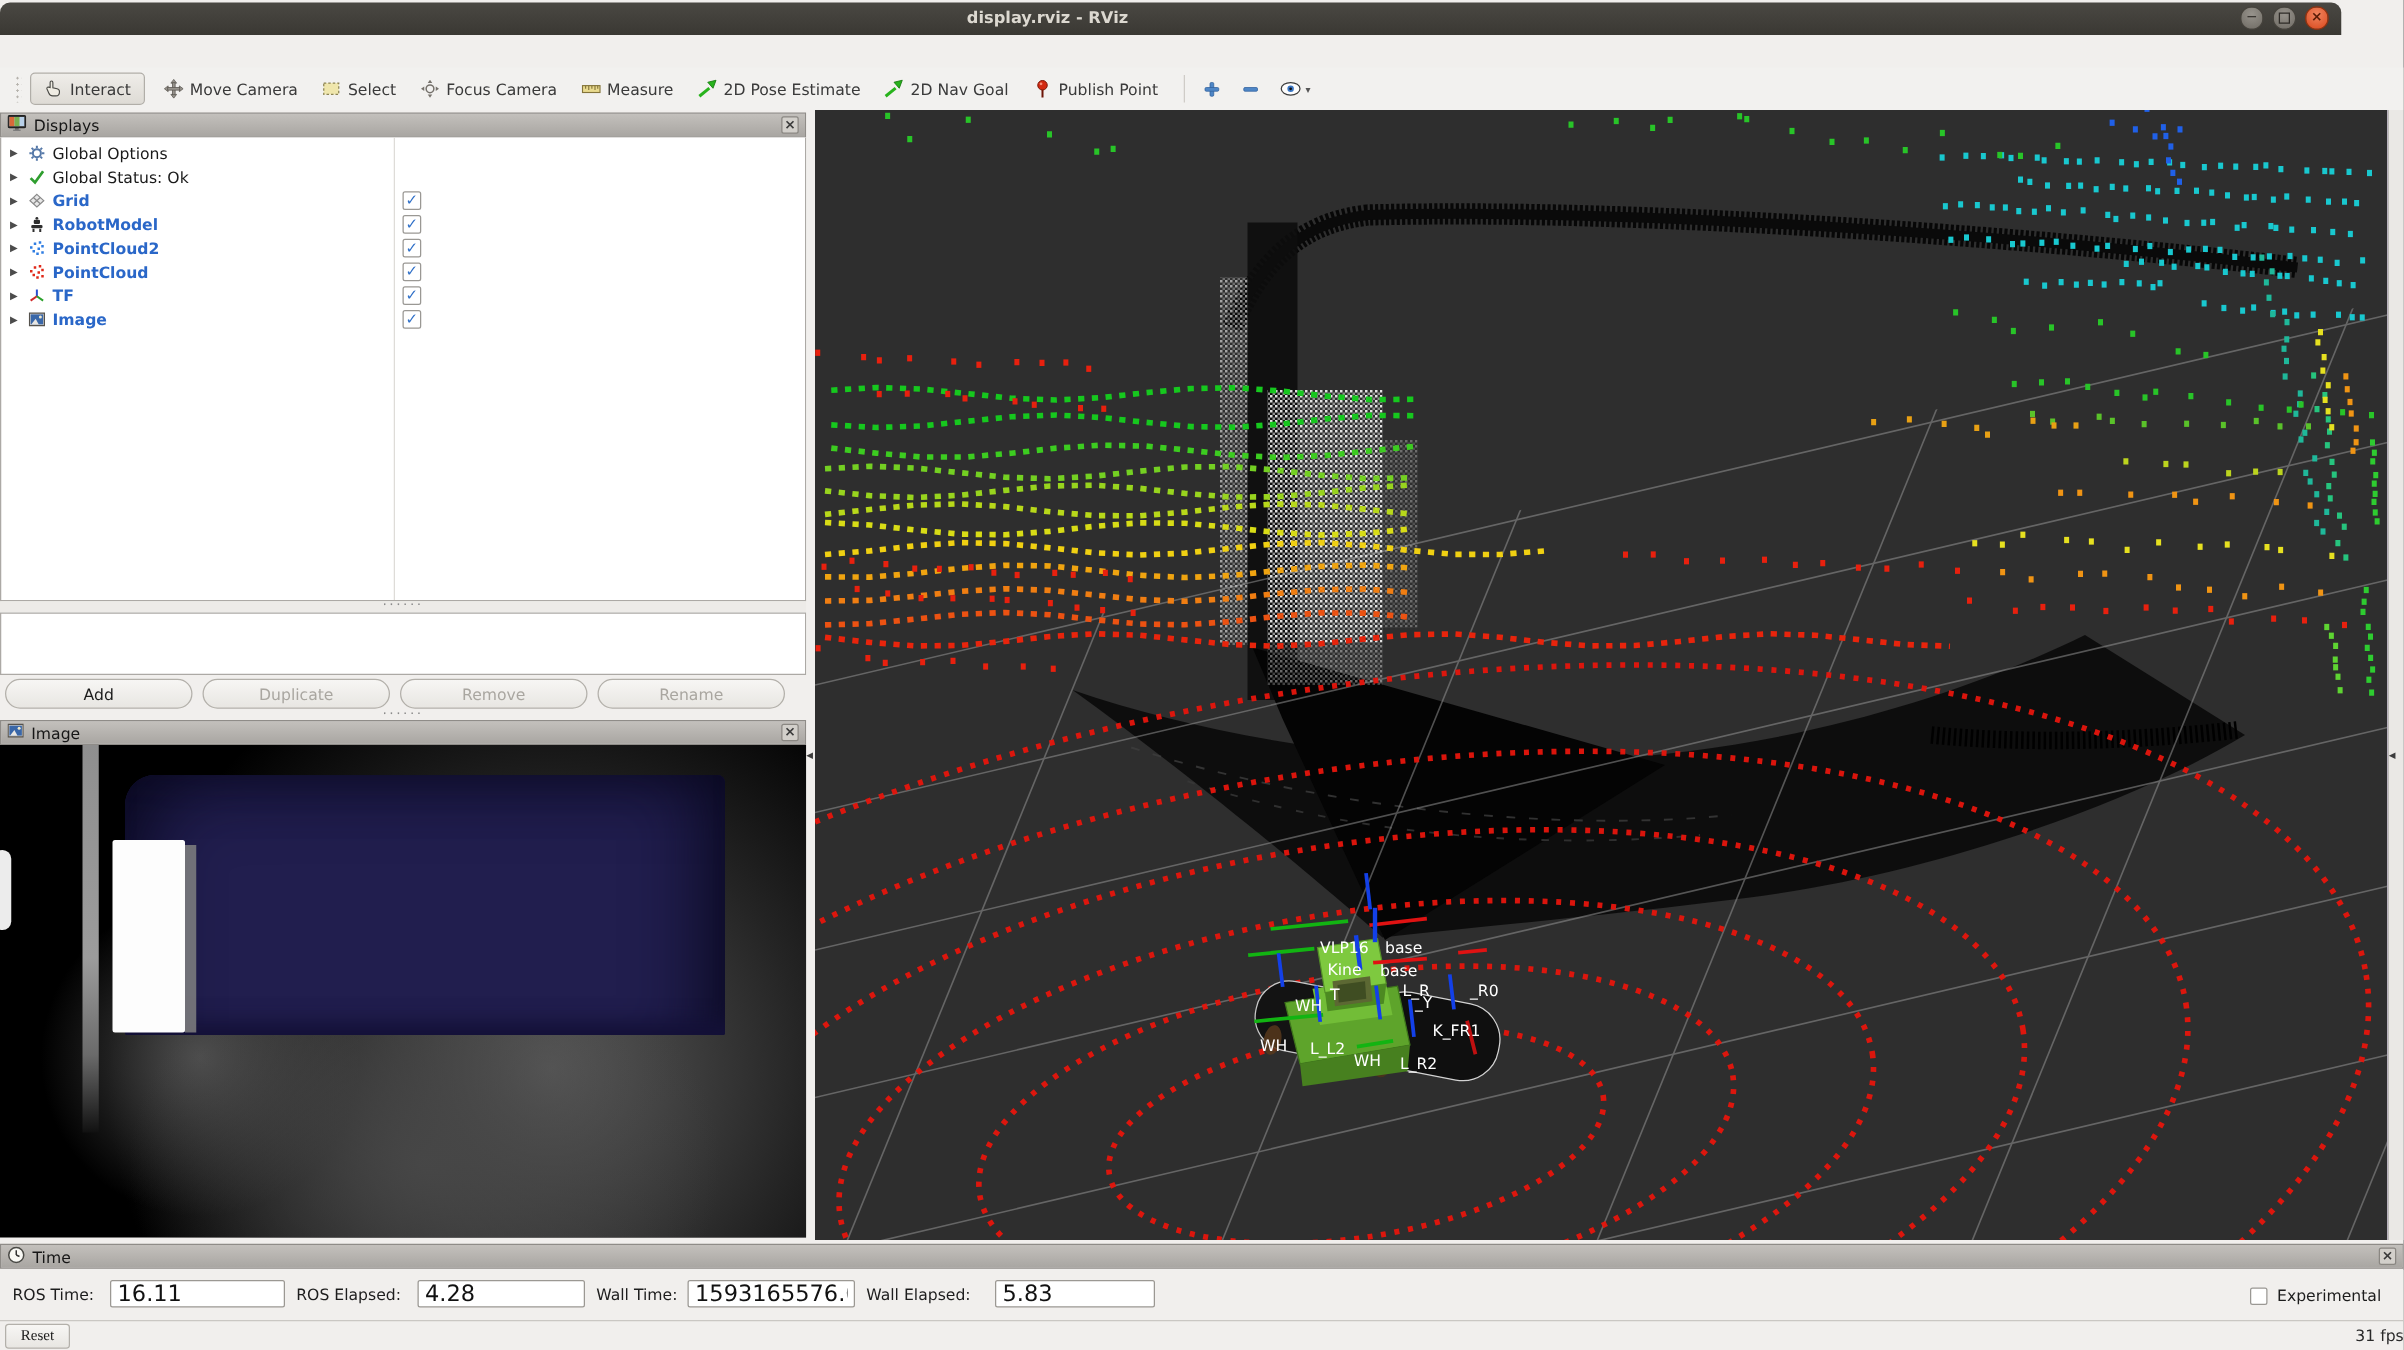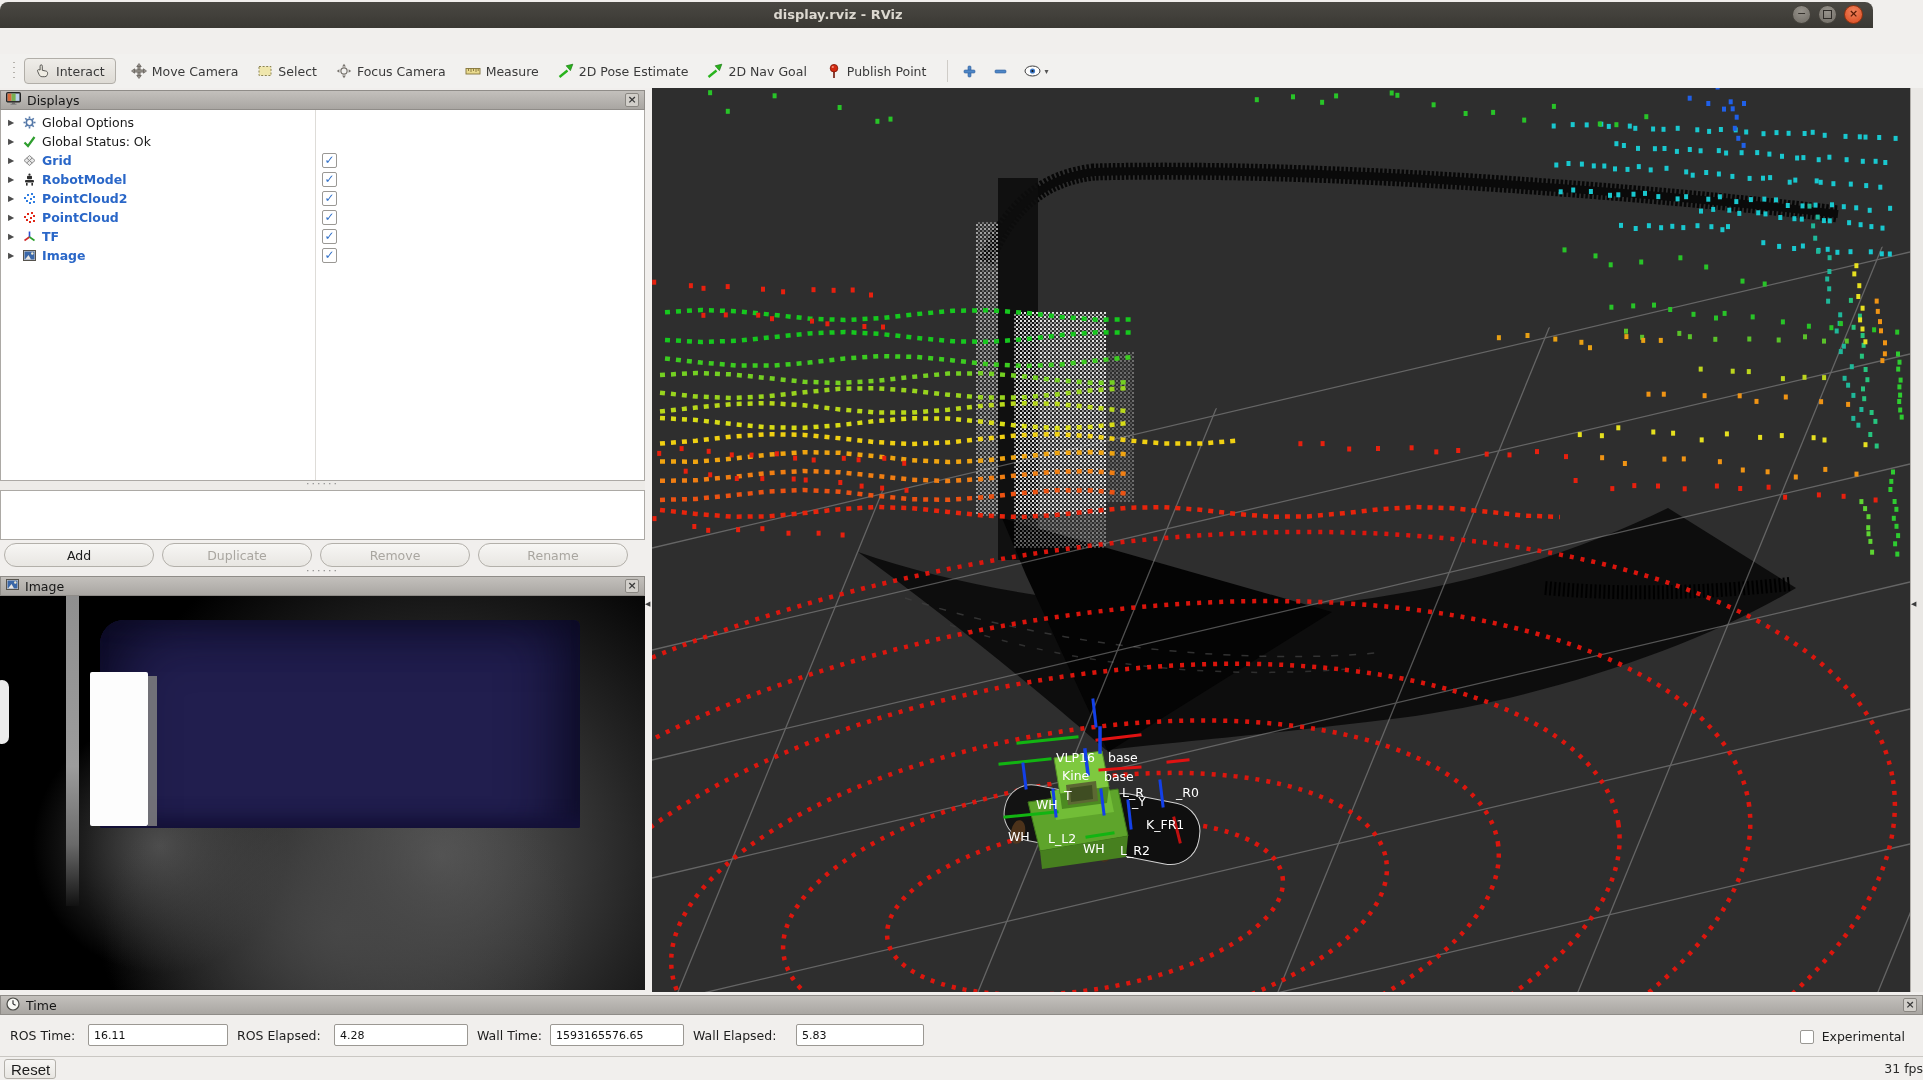--- a/index.html
+++ b/index.html
@@ -85,30 +85,30 @@
   
   .viewport{position:absolute;left:652px;top:0;width:1258px;height:904px;background:#8b5cf6;}
   .vsplit{position:absolute;left:645px;top:0;width:7px;height:904px;background:#f1efed;}
   .rstrip{position:absolute;left:1910px;top:0;width:13px;height:904px;background:#eae8e5;border-left:1px solid #b0ada9;box-sizing:border-box;}
   .collarrow{position:absolute;left:0px;top:512px;font-size:7px;color:#3c3c3c;}
   
   .time-header{left:0;top:995px;width:1923px;position:absolute;}
   .time-body{position:absolute;left:0;top:1016px;width:1923px;height:40px;background:#f1efed;}
   .tlab{position:absolute;top:0;height:40px;line-height:40px;font-size:12.5px;color:#1d1d1d;}
   .tinp{position:absolute;top:8px;height:22px;border:1px solid #9b9893;border-radius:2px;background:#fff;
-    font-size:11px;padding:0 5px;color:#111;box-sizing:border-box;
+    font-size:18px;padding:0 5px;color:#111;box-sizing:border-box;
     font-family:"DejaVu Sans","Liberation Sans",sans-serif;}
   .exp-wrap{position:absolute;right:18px;top:13px;display:flex;align-items:center;gap:8px;font-size:12.5px;color:#1d1d1d;}
   .expcb{width:14px;height:14px;background:#fff;border:1px solid #9a9894;border-radius:2px;box-sizing:border-box;}
   
   .statusbar{position:absolute;left:0;top:1056px;width:1923px;height:24px;background:#f1efed;
     border-top:1px solid #cac7c3;display:flex;align-items:center;box-sizing:border-box;font-size:12.5px;}
   .resetbtn{margin-left:4px;width:52px;height:20px;border:1px solid #b3b0aa;border-radius:3px;
-    background:linear-gradient(#f7f6f4,#e8e6e2);font-size:15px;color:#1b1b1b;
-    font-family:Liberation Sans, sans-serif;}
+    background:linear-gradient(#f7f6f4,#e8e6e2);font-size:12px;color:#1b1b1b;
+    font-family:Liberation Serif, serif;}
   .hints{margin-left:10px;white-space:pre;color:#1d1d1d;}
   .hints .b{font-weight:bold;}
   .fps{margin-left:auto;color:#2a2a2a;}
 </style>
 </head>
 <body>
 
 <div class="window">
 
   <div class="titlebar">

